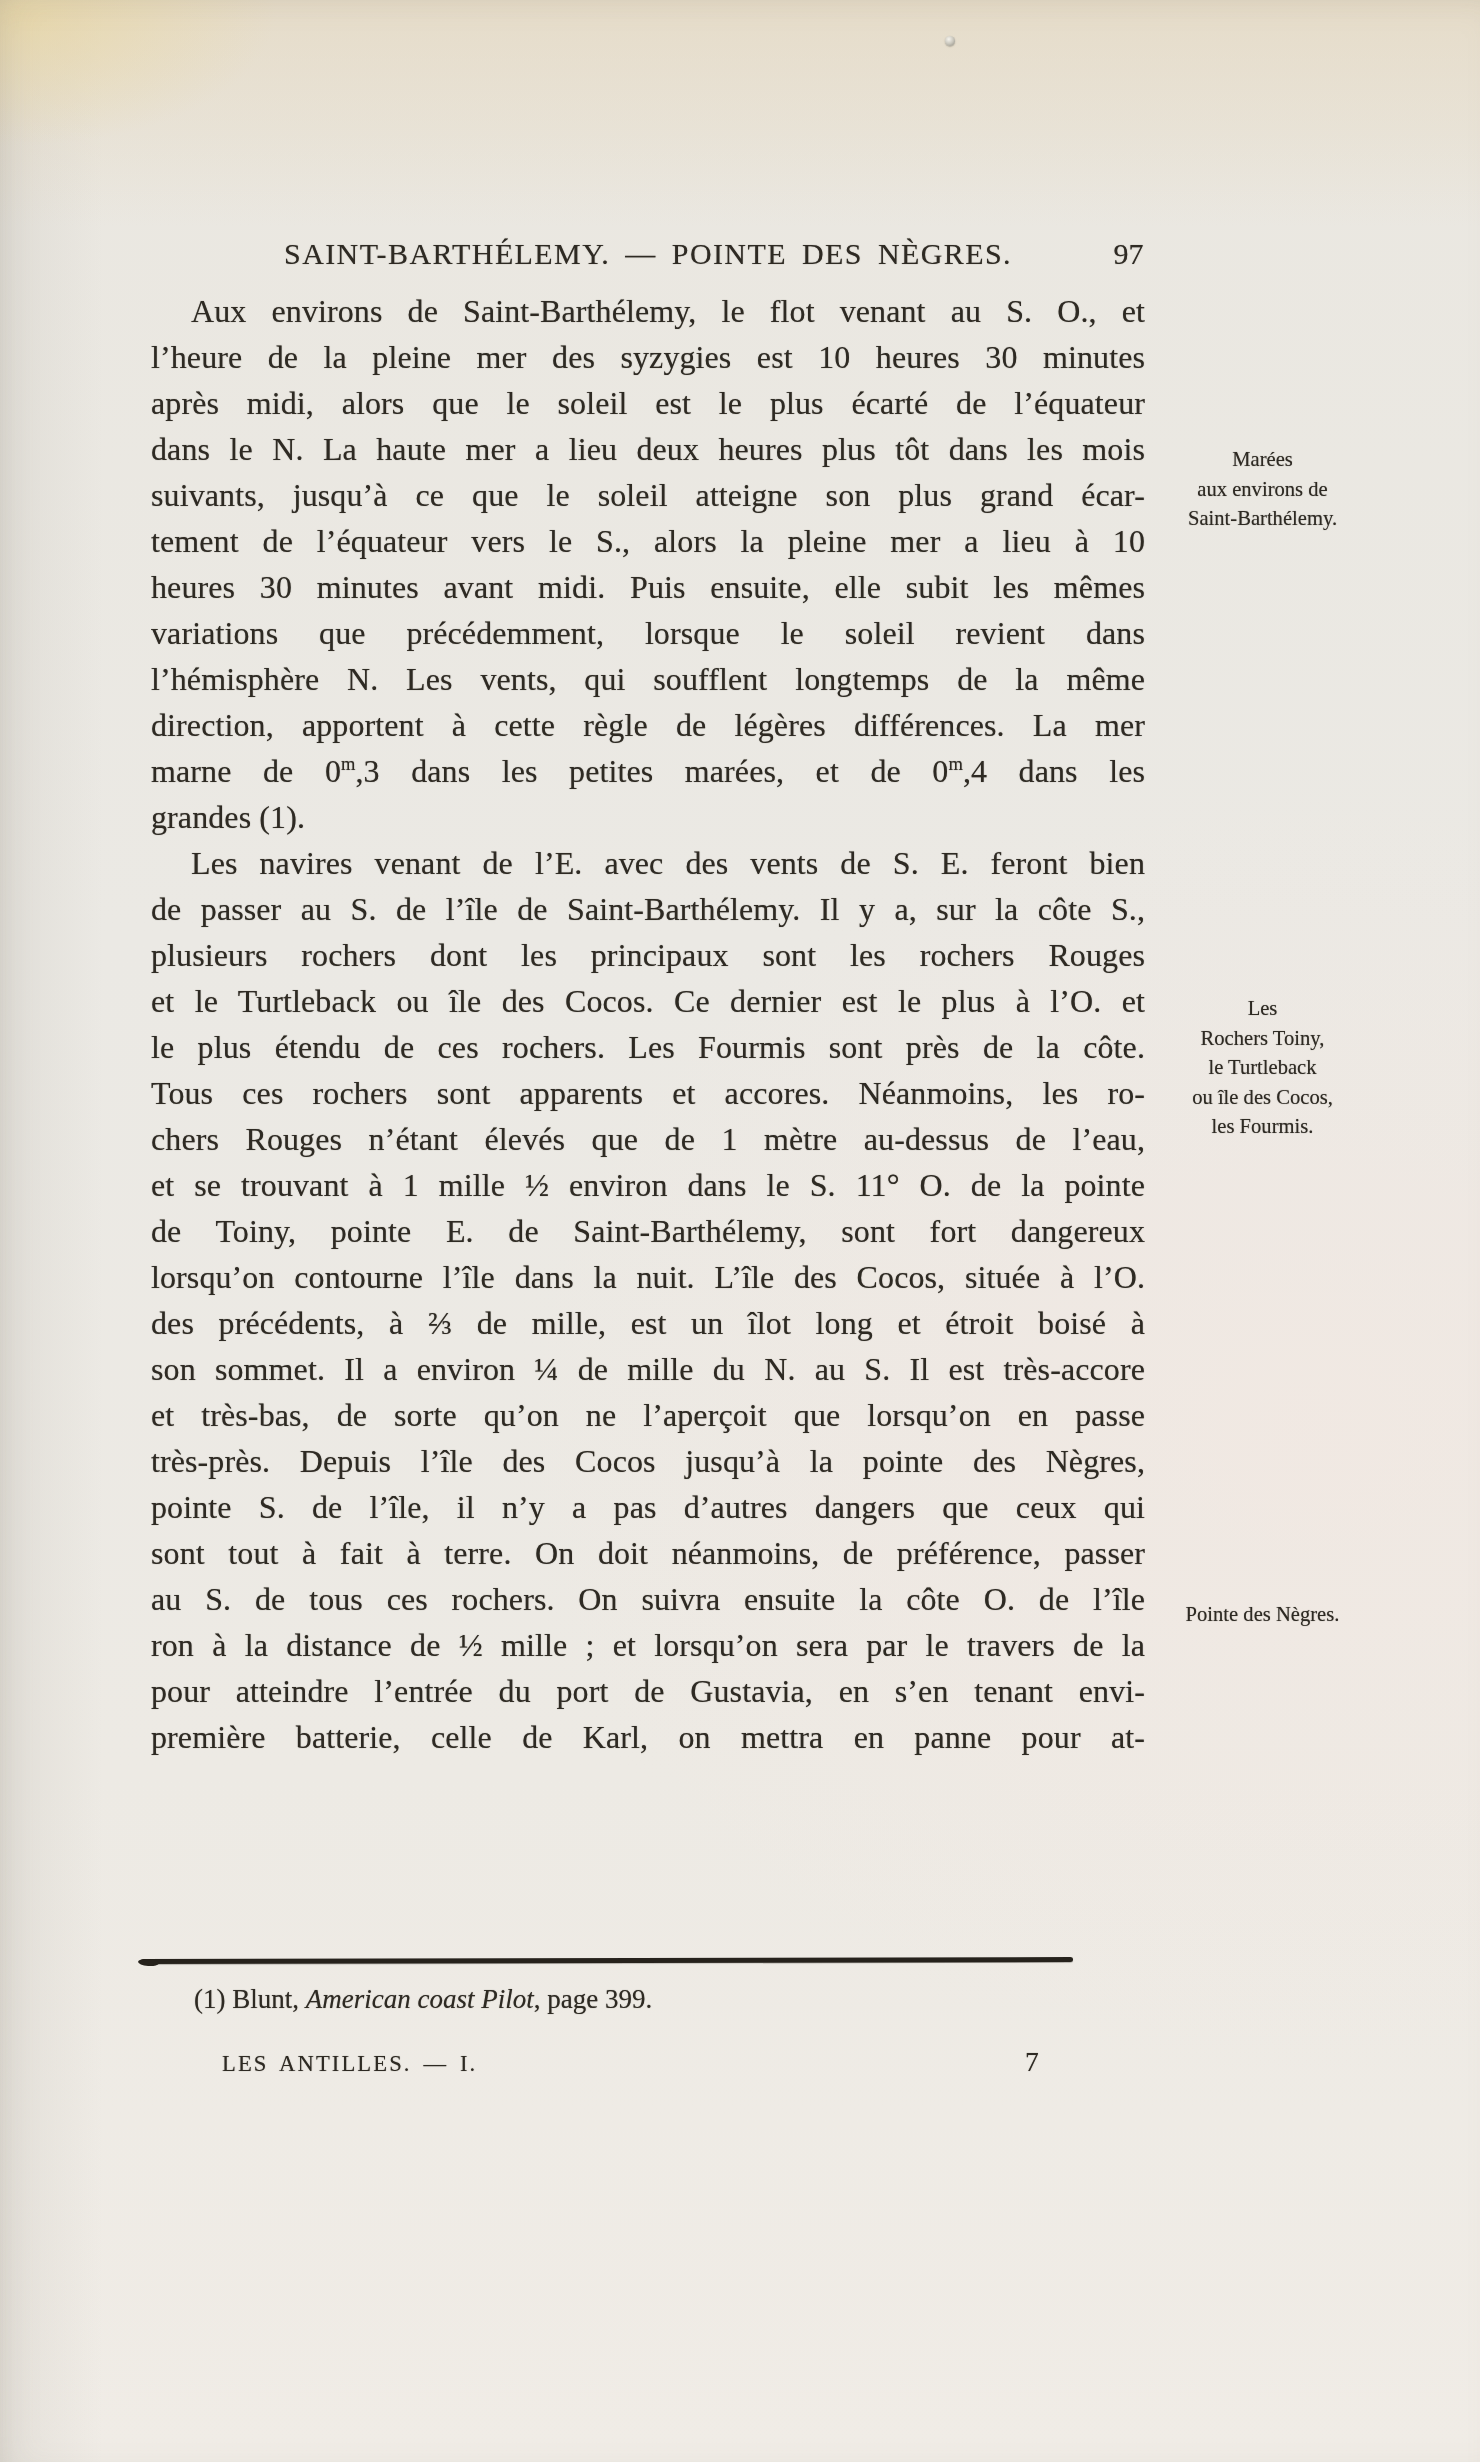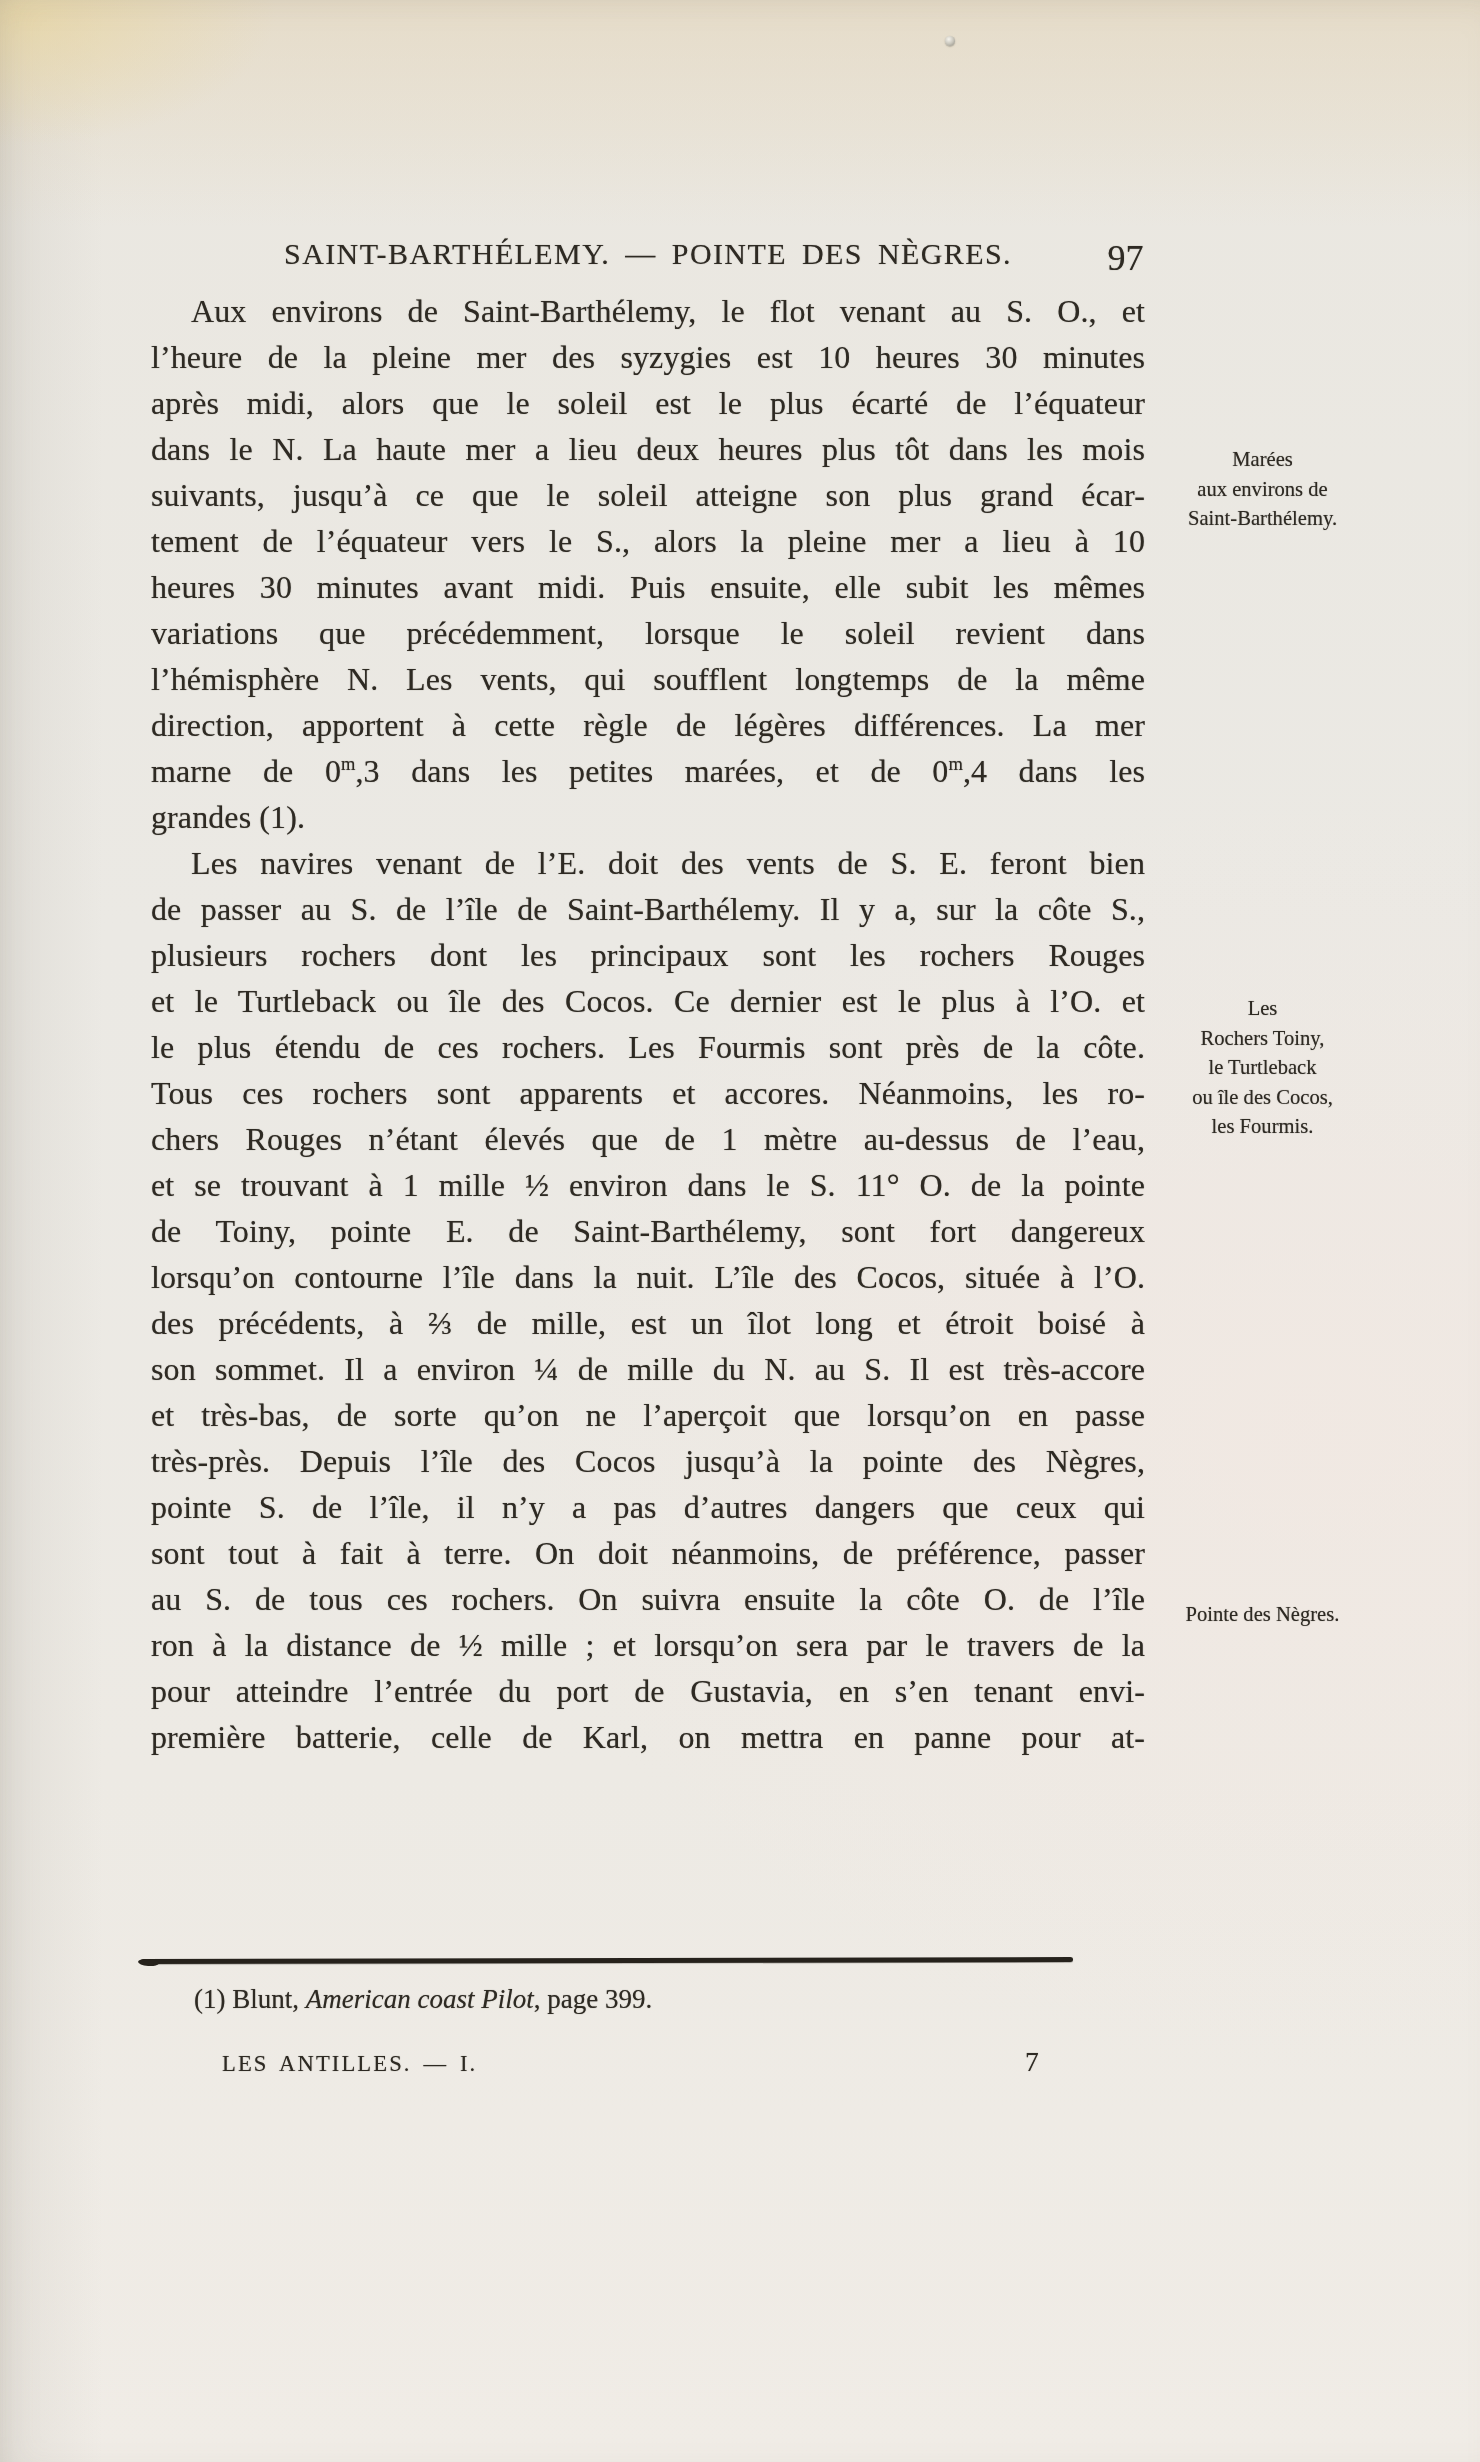--- a/index.html
+++ b/index.html
@@ -15,21 +15,21 @@
       linear-gradient(90deg, rgba(208,204,196,.38) 0px, rgba(208,204,196,0) 103px),
       radial-gradient(1029px 824px at 88% 58%, rgba(244,231,225,.55), rgba(244,231,225,0) 78%),
       linear-gradient(180deg, #eae7e0 0%, #ebe9e4 38%, #edeae4 72%, #f0ece6 100%);
   }
   .page { position:absolute; inset:0; box-shadow: inset 20.6px 0 48px -31px rgba(120,112,96,.28), inset 0 19px 41px -31px rgba(150,135,105,.25); }
   .ink { text-shadow:0 0 1px rgba(44,40,33,.55); }
 
   
   .header { position:absolute; left:151px; top:237px; width:994px; height:41px; }
   .running-title { position:absolute; left:0; right:0; text-align:center; font-size:30px; letter-spacing:1.4px; word-spacing:6.2px; white-space:nowrap; }
-  .page-number { position:absolute; right:1.4px; top:0; font-size:36px; }
+  .page-number { position:absolute; right:1.4px; top:0; font-size:30px; }
 
   
   .text-block { position:absolute; left:151px; top:288px; width:994px; font-size:32px; line-height:46px; letter-spacing:0.1px; }
   .text-block .line { height:46px; overflow:hidden; text-align:justify; }
   .text-block .line::after { content:""; display:inline-block; width:100%; }
   .text-block .line.noj { text-align:left; }
   .text-block .line.noj::after { content:none; }
   .text-block .line.first { text-indent:40px; }
   sup { font-size:58%; line-height:0; vertical-align:super; letter-spacing:0; }
 
@@ -70,21 +70,21 @@
         <div class="line">suivants, jusqu’à ce que le soleil atteigne son plus grand écar-</div>
         <div class="line">tement de l’équateur vers le S., alors la pleine mer a lieu à 10</div>
         <div class="line">heures 30 minutes avant midi. Puis ensuite, elle subit les mêmes</div>
         <div class="line">variations que précédemment, lorsque le soleil revient dans</div>
         <div class="line">l’hémisphère N. Les vents, qui soufflent longtemps de la même</div>
         <div class="line">direction, apportent à cette règle de légères différences. La mer</div>
         <div class="line">marne de 0<sup>m</sup>,3 dans les petites marées, et de 0<sup>m</sup>,4 dans les</div>
         <div class="line noj">grandes (1).</div>
       </div>
       <div class="para">
-        <div class="line first">Les navires venant de l’E. doit des vents de S. E. feront bien</div>
+        <div class="line first">Les navires venant de l’E. avec des vents de S. E. feront bien</div>
         <div class="line">de passer au S. de l’île de Saint-Barthélemy. Il y a, sur la côte S.,</div>
         <div class="line">plusieurs rochers dont les principaux sont les rochers Rouges</div>
         <div class="line">et le Turtleback ou île des Cocos. Ce dernier est le plus à l’O. et</div>
         <div class="line">le plus étendu de ces rochers. Les Fourmis sont près de la côte.</div>
         <div class="line">Tous ces rochers sont apparents et accores. Néanmoins, les ro-</div>
         <div class="line">chers Rouges n’étant élevés que de 1 mètre au-dessus de l’eau,</div>
         <div class="line">et se trouvant à 1 mille ½ environ dans le S. 11° O. de la pointe</div>
         <div class="line">de Toiny, pointe E. de Saint-Barthélemy, sont fort dangereux</div>
         <div class="line">lorsqu’on contourne l’île dans la nuit. L’île des Cocos, située à l’O.</div>
         <div class="line">des précédents, à ⅔ de mille, est un îlot long et étroit boisé à</div>

